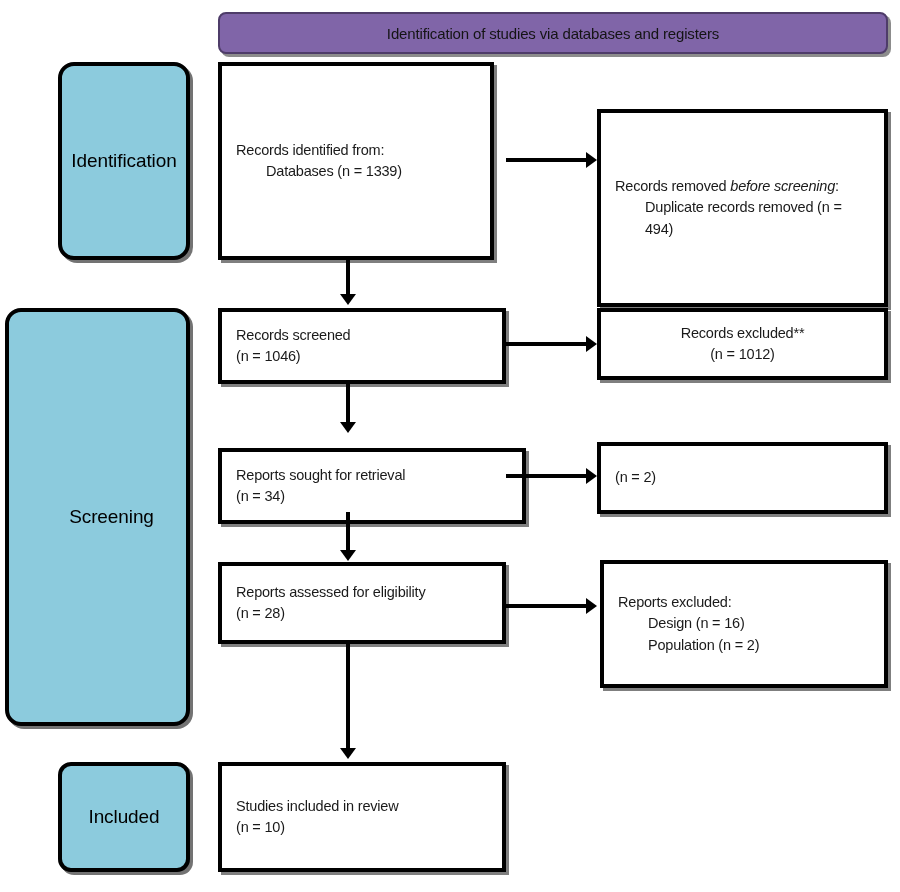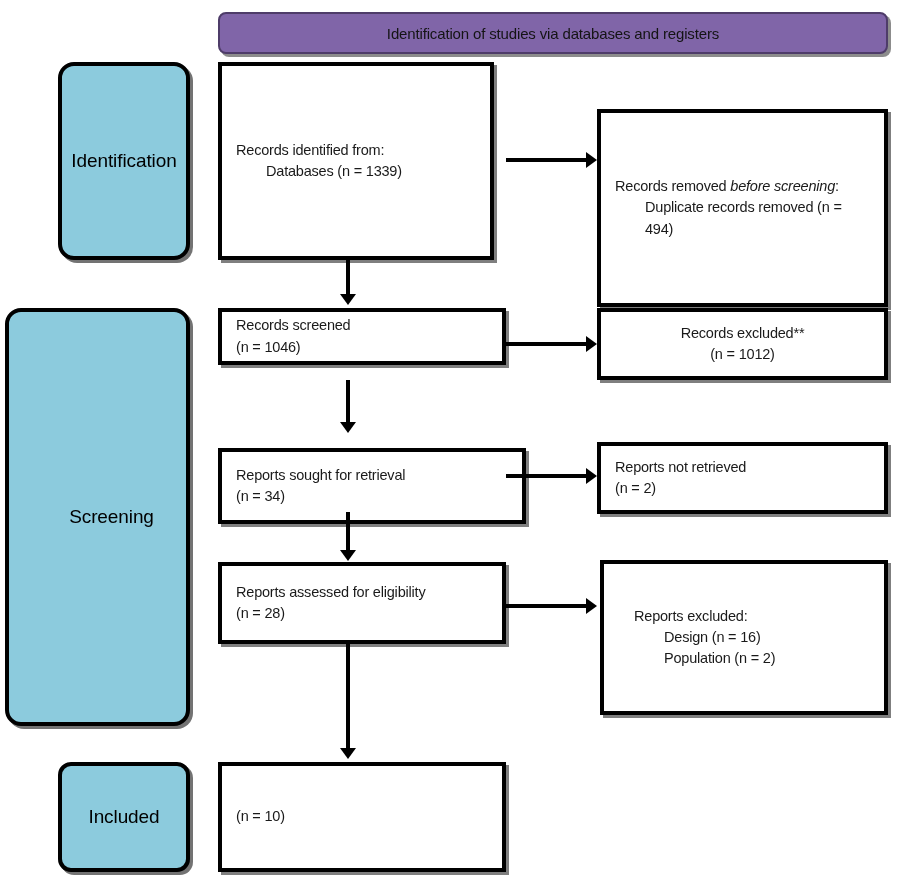--- a/index.html
+++ b/index.html
@@ -136,21 +136,21 @@
       <span class="ln indent">Duplicate records removed (n = 494)</span>
     </div>
   </div>
 
   <div class="conn conn-h" style="left:506px; top:158px; width:82px;"></div>
   <div class="arrow-right" style="left:586px; top:152px;"></div>
 
   <div class="conn conn-v" style="left:346px; top:260px; height:38px;"></div>
   <div class="arrow-down" style="left:340px; top:294px;"></div>
 
-  <div class="node-box" style="left:218px; top:308px; width:288px; height:57px;">
+  <div class="node-box" style="left:218px; top:308px; width:288px; height:76px;">
     <div class="node-text">
       <span class="ln">Records screened</span>
       <span class="ln">(n = 1046)</span>
     </div>
   </div>
 
   <div class="node-box" style="left:597px; top:308px; width:291px; height:72px;text-align:center;">
     <div class="node-text">
       <span class="ln">Records excluded**</span>
       <span class="ln">(n = 1012)</span>
@@ -165,51 +165,51 @@
 
   <div class="node-box" style="left:218px; top:448px; width:308px; height:76px;">
     <div class="node-text">
       <span class="ln">Reports sought for retrieval</span>
       <span class="ln">(n = 34)</span>
     </div>
   </div>
 
   <div class="node-box" style="left:597px; top:442px; width:291px; height:72px;">
     <div class="node-text">
-      <span class="ln">Reports not retrieved</span>
       <span class="ln">(n = 2)</span>
     </div>
   </div>
 
   <div class="conn conn-h" style="left:506px; top:474px; width:82px;"></div>
   <div class="arrow-right" style="left:586px; top:468px;"></div>
 
   <div class="conn conn-v" style="left:346px; top:512px; height:42px;"></div>
   <div class="arrow-down" style="left:340px; top:550px;"></div>
 
   <div class="node-box" style="left:218px; top:562px; width:288px; height:82px;">
     <div class="node-text">
       <span class="ln">Reports assessed for eligibility</span>
       <span class="ln">(n = 28)</span>
     </div>
   </div>
 
-  <div class="node-box" style="left:600px; top:560px; width:288px; height:155px;padding-left:16px;">
+  <div class="node-box" style="left:600px; top:560px; width:288px; height:128px;">
     <div class="node-text">
       <span class="ln">Reports excluded:</span>
       <span class="ln indent">Design (n = 16)</span>
       <span class="ln indent">Population (n = 2)</span>
     </div>
   </div>
 
   <div class="conn conn-h" style="left:506px; top:604px; width:82px;"></div>
   <div class="arrow-right" style="left:586px; top:598px;"></div>
 
   <div class="conn conn-v" style="left:346px; top:644px; height:108px;"></div>
   <div class="arrow-down" style="left:340px; top:748px;"></div>
 
   <div class="node-box" style="left:218px; top:762px; width:288px; height:110px;">
     <div class="node-text">
+      <span class="ln">Studies included in review</span>
       <span class="ln">(n = 10)</span>
     </div>
   </div>
 
 </div>
 
 </body></html>

